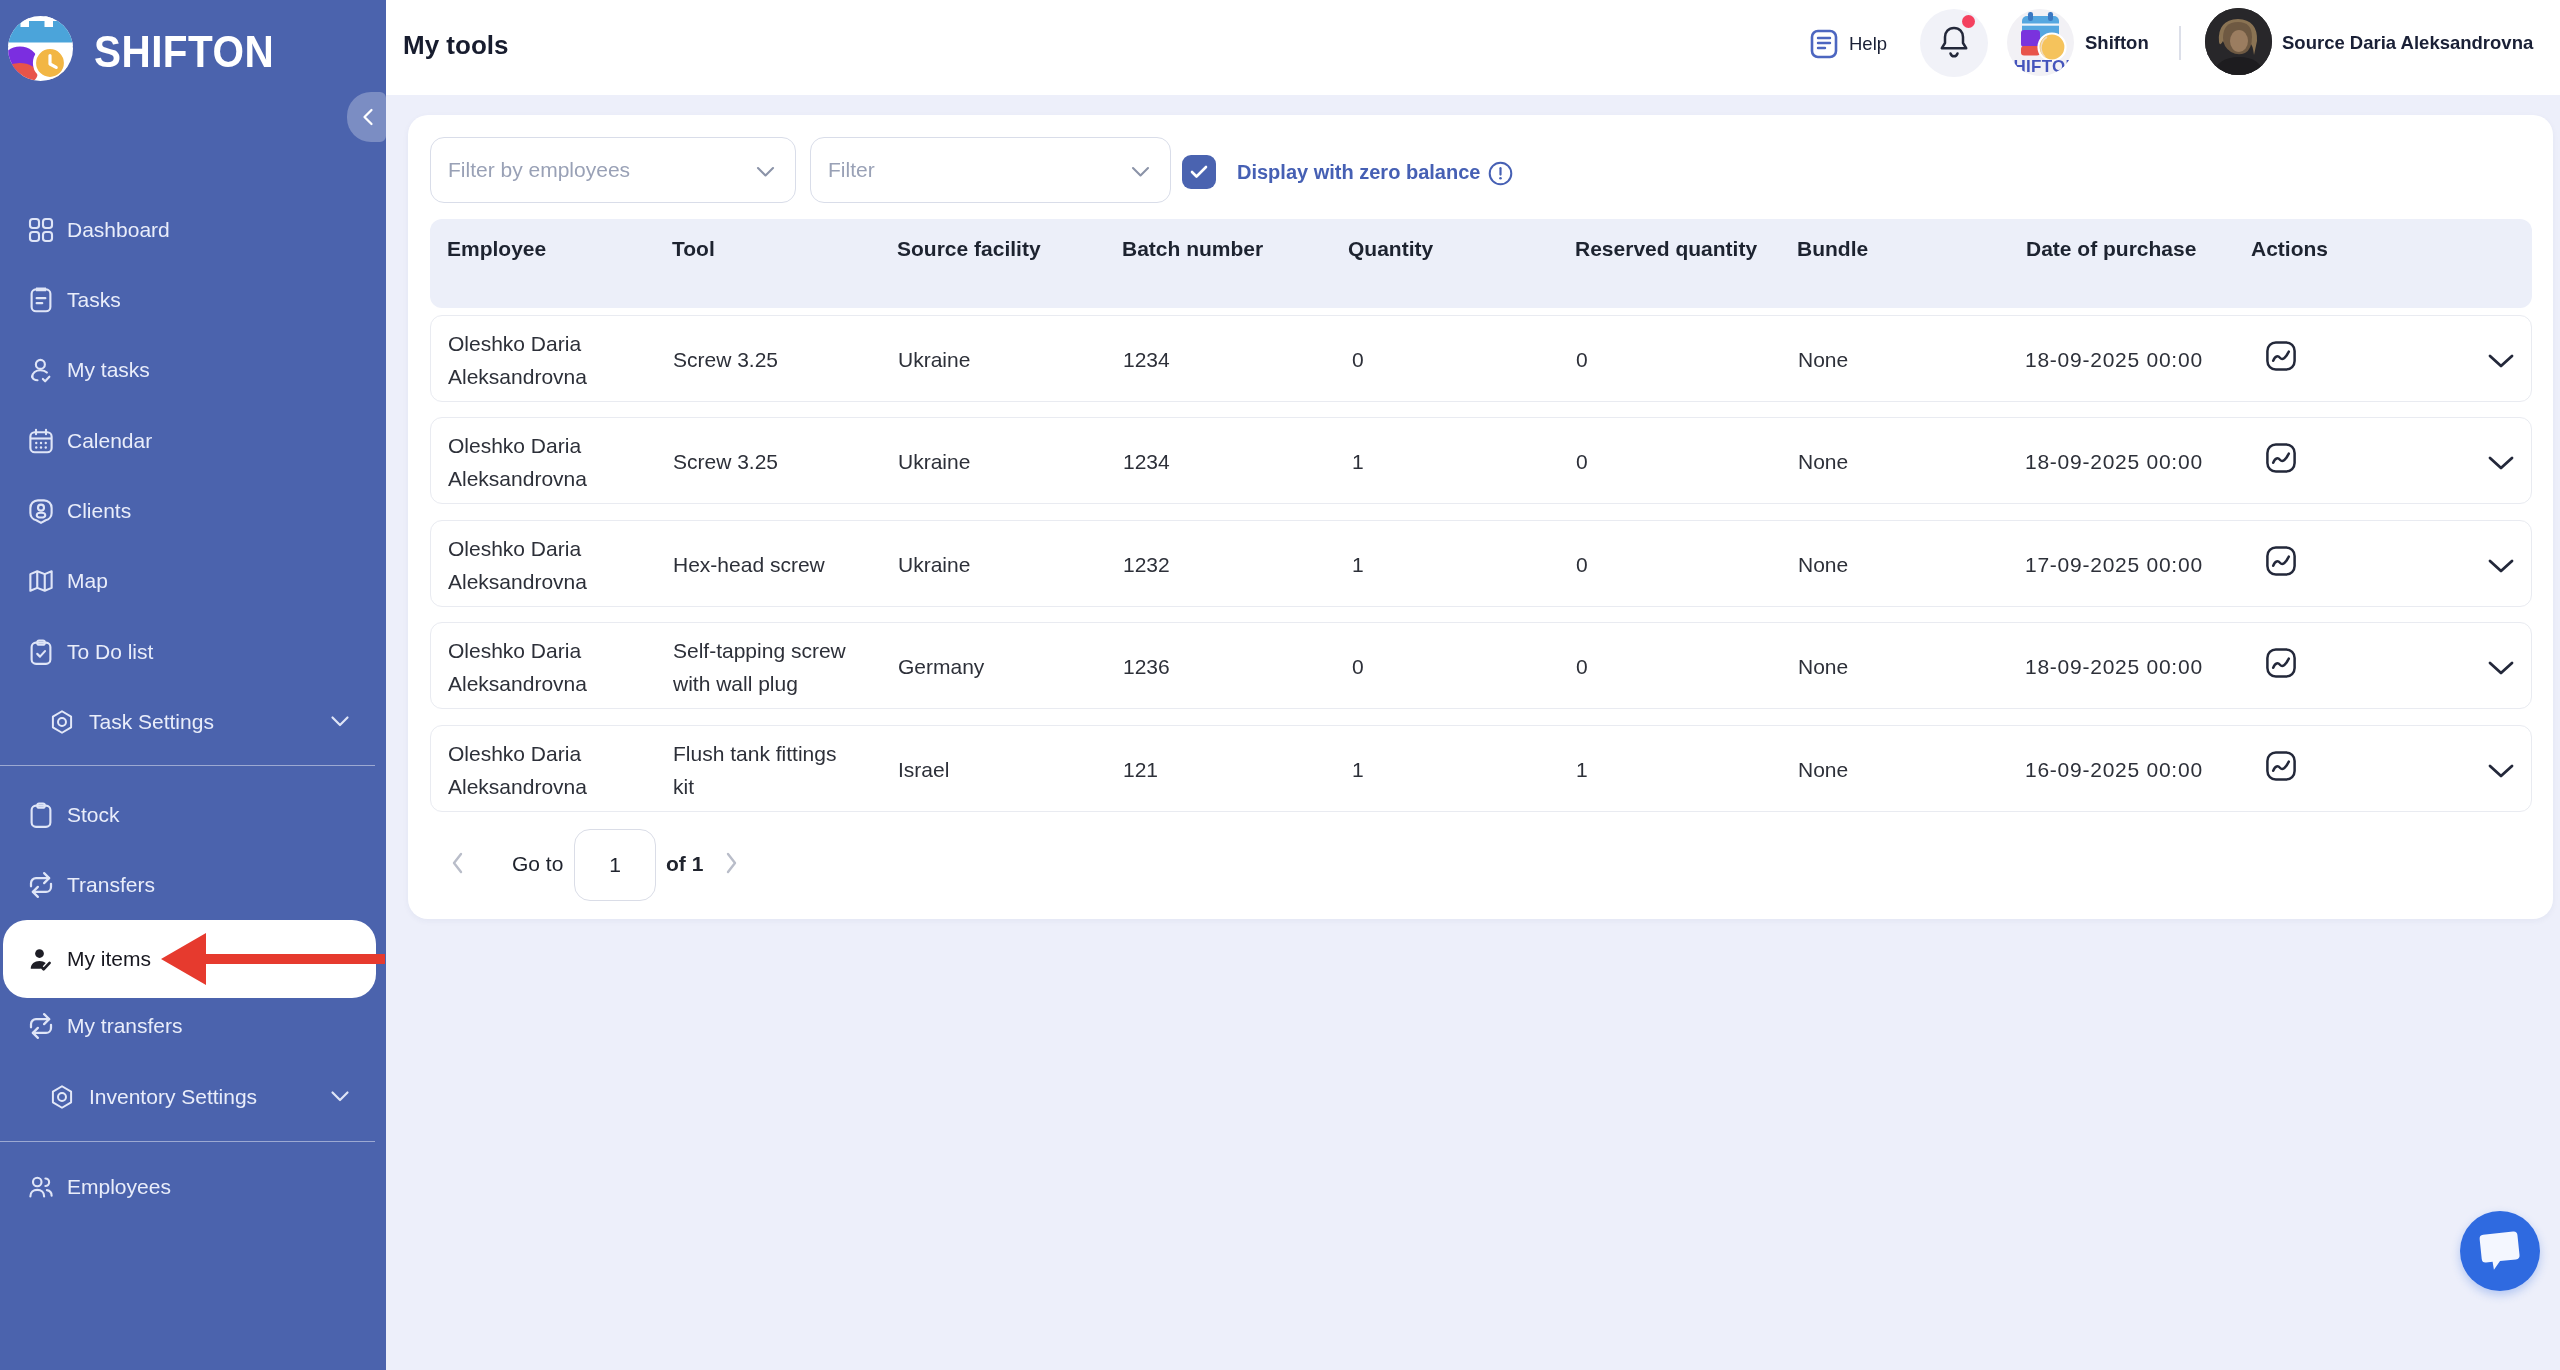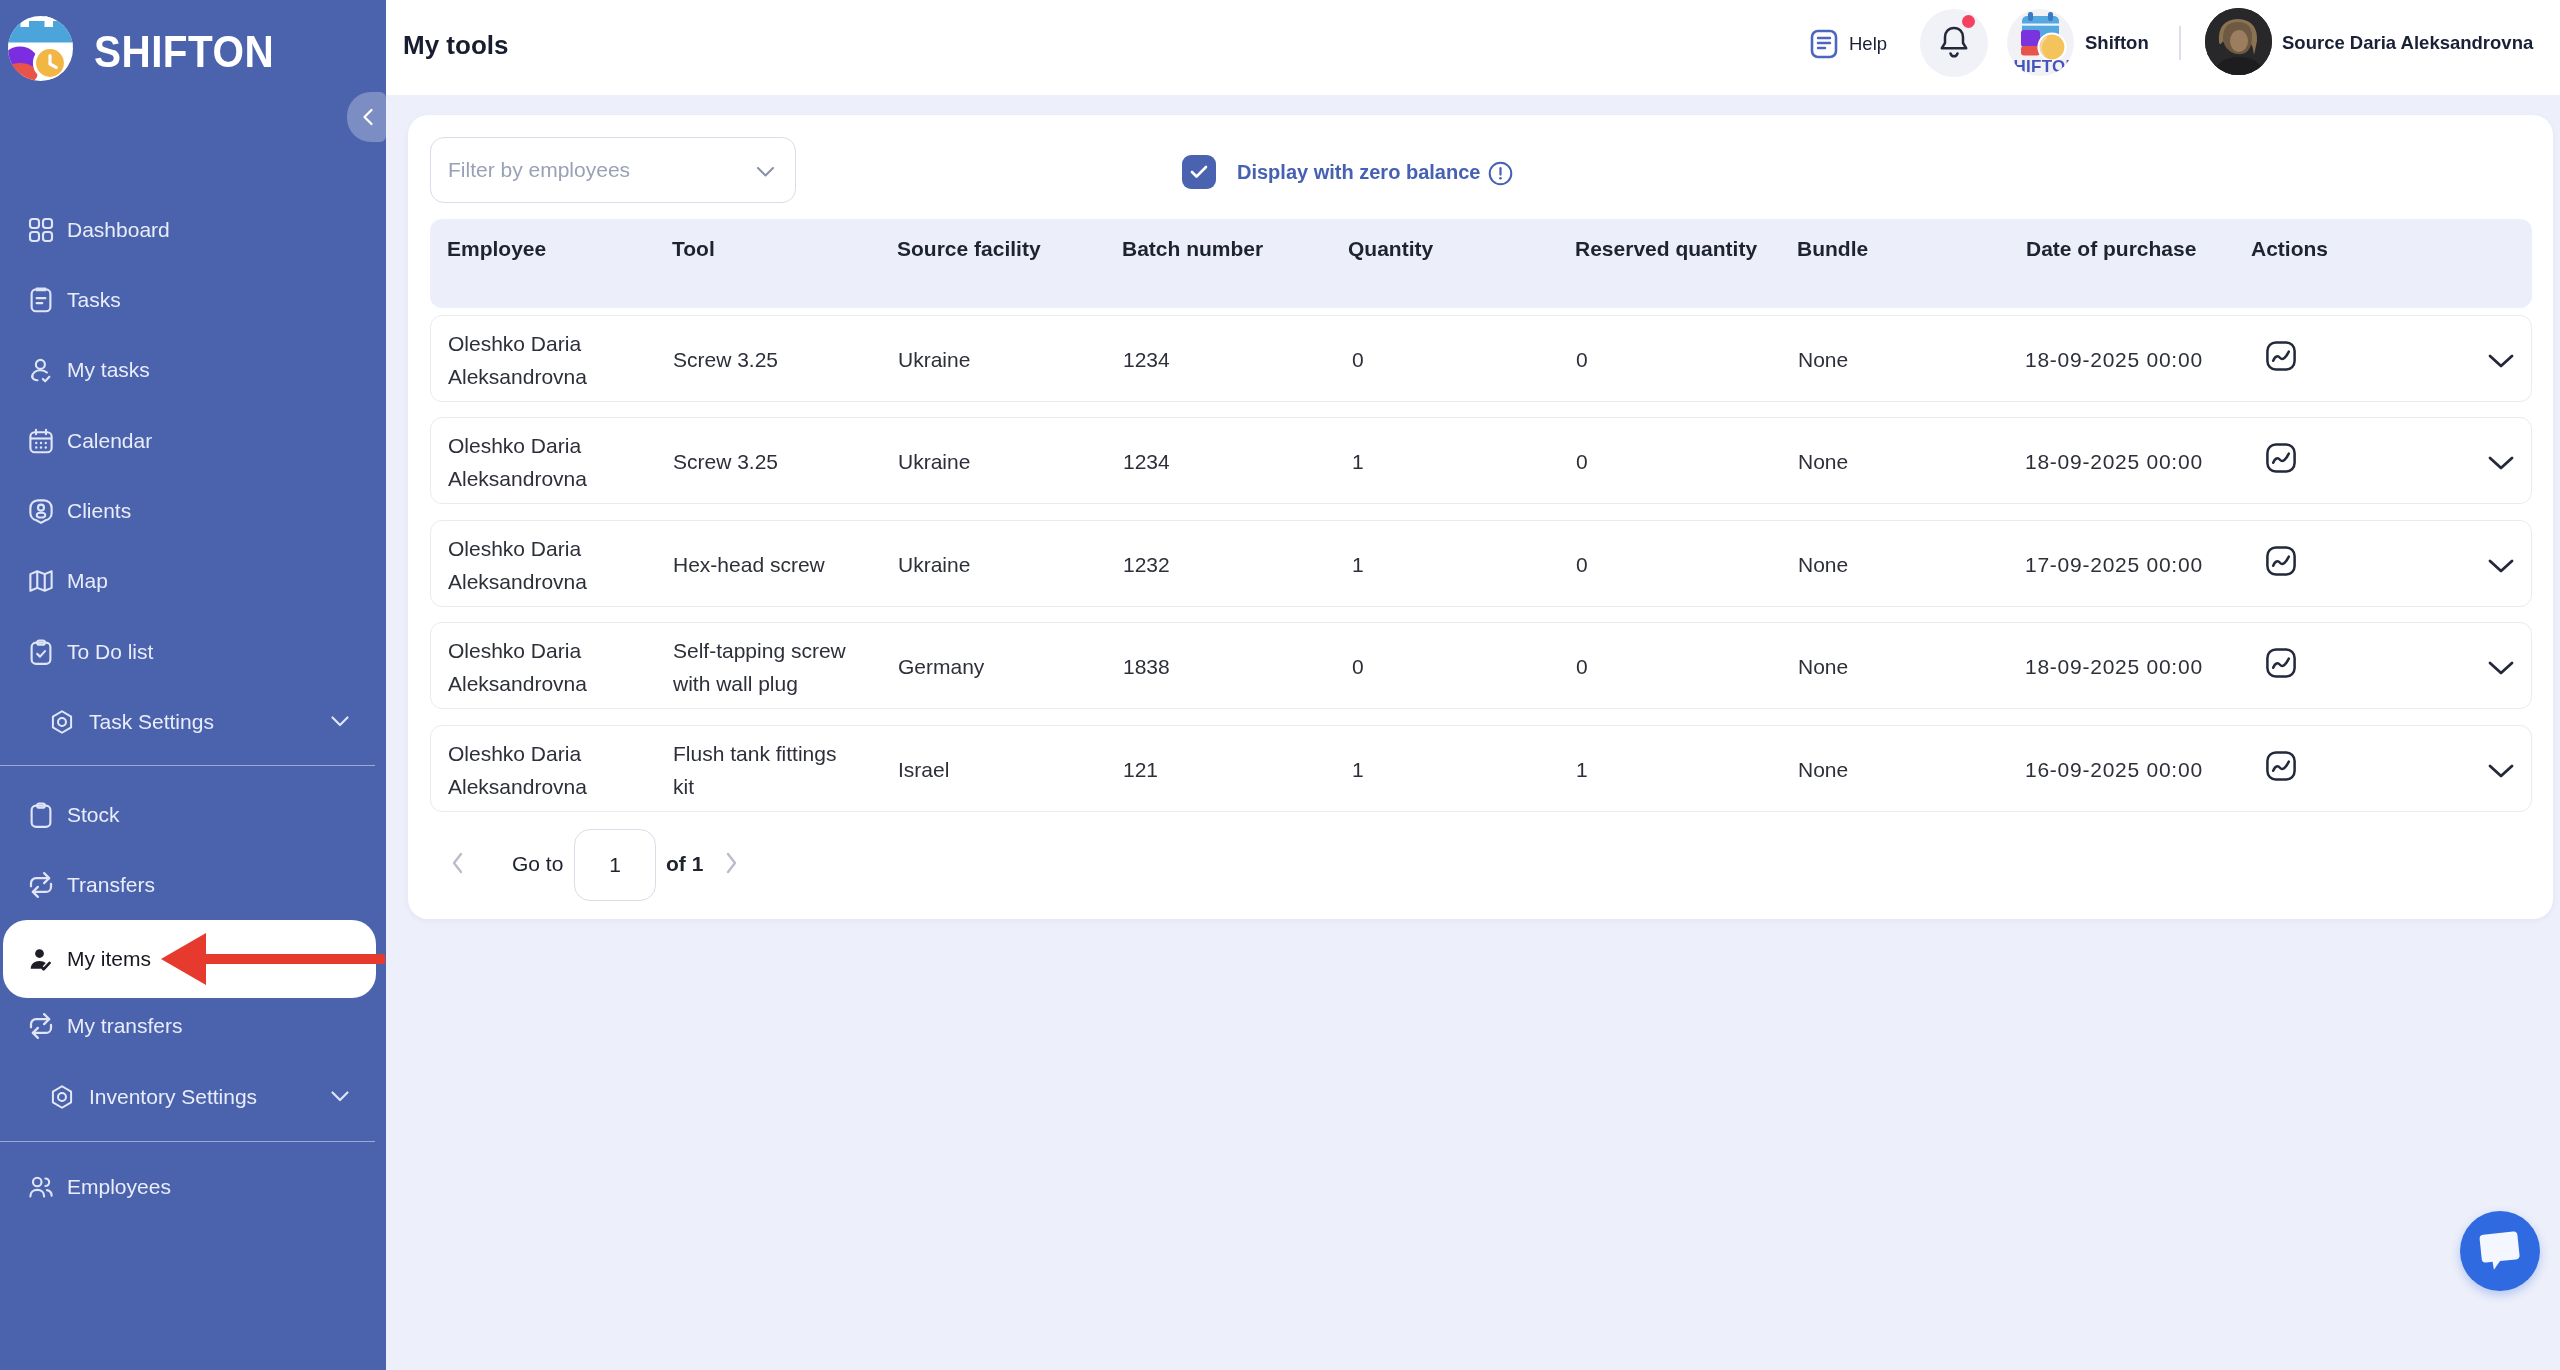--- a/index.html
+++ b/index.html
@@ -248,20 +248,26 @@
     <div class="tx">Employees</div>
   </div>
 </div>
 <div id="card">
   <div class="dd" style="left:22px; width:366px;">
       <div class="ph">Filter by employees</div>
     <svg class="abs" style="right:20px; top:28px;" width="19" height="12" viewBox="0 0 19 12">
         <path d="M2 2 L9.5 9.5 L17 2" fill="none" stroke="#8b93a8" stroke-width="2.1" stroke-linecap="round" stroke-linejoin="round"></path>
       </svg>
   </div>
+  <div class="dd" style="left:402px; width:361px;">
+      <div class="ph">Filter</div>
+    <svg class="abs" style="right:20px; top:28px;" width="19" height="12" viewBox="0 0 19 12">
+        <path d="M2 2 L9.5 9.5 L17 2" fill="none" stroke="#8b93a8" stroke-width="2.1" stroke-linecap="round" stroke-linejoin="round"></path>
+      </svg>
+  </div>
   <div class="abs" style="left:774px; top:40px; width:34px; height:34px; border-radius:9px; background:#4a63b0;">
     <svg class="abs" style="left:8px; top:10px;" width="18" height="14" viewBox="0 0 18 14">
         <path d="M2 7 L6.5 11.5 L16 2" fill="none" stroke="#ffffff" stroke-width="2.6" stroke-linecap="round" stroke-linejoin="round"></path>
       </svg>
   </div>
   <div class="abs" style="left:829px; top:46px; font-size:20px; color:#4660b4; font-weight:bold;">Display with zero balance</div>
   <svg class="abs" style="left:1080px; top:46px;" width="25" height="25" viewBox="0 0 25 25">
     <circle cx="12.5" cy="12.5" r="10.8" fill="none" stroke="#4660b4" stroke-width="2"></circle>
     <path d="M12.5 7.2 v6.4" stroke="#4660b4" stroke-width="2.2" stroke-linecap="round"></path>
     <circle cx="12.5" cy="17.3" r="1.3" fill="#4660b4"></circle>
@@ -328,21 +334,21 @@
       <path d="M7.2 19.8 C9.4 14.3, 12 14.6, 14.2 17 S19.5 17.3, 22.8 10.6" fill="none" stroke="#23283a" stroke-width="2.5" stroke-linecap="round"></path>
     </svg>
     <svg class="abs" style="left:2056px; top:37px;" width="28" height="16" viewBox="0 0 28 16">
         <path d="M3 3 L14 13 L25 3" fill="none" stroke="#23283a" stroke-width="2.8" stroke-linecap="round" stroke-linejoin="round"></path>
       </svg>
   </div>
   <div class="row" style="top:507px;">
     <div class="cell" style="left:17px; top:11px;">Oleshko Daria<br>Aleksandrovna</div>
     <div class="cell" style="left:242px; top:11px;">Self-tapping screw<br>with wall plug</div>
     <div class="cell cc" style="left:467px;">Germany</div>
-    <div class="cell cc" style="left:692px;">1838</div>
+    <div class="cell cc" style="left:692px;">1236</div>
     <div class="cell cc" style="left:921px;">0</div>
     <div class="cell cc" style="left:1145px;">0</div>
     <div class="cell cc" style="left:1367px;">None</div>
     <div class="cell cc" style="left:1594px; letter-spacing:0.75px;">18-09-2025 00:00</div>
     <svg class="abs act" style="left:1835px; top:25px;" width="30" height="30" viewBox="0 0 30 30">
       <rect x="1.4" y="1.4" width="27.2" height="27.2" rx="8.5" fill="none" stroke="#23283a" stroke-width="2.5"></rect>
       <path d="M7.2 19.8 C9.4 14.3, 12 14.6, 14.2 17 S19.5 17.3, 22.8 10.6" fill="none" stroke="#23283a" stroke-width="2.5" stroke-linecap="round"></path>
     </svg>
     <svg class="abs" style="left:2056px; top:37px;" width="28" height="16" viewBox="0 0 28 16">
         <path d="M3 3 L14 13 L25 3" fill="none" stroke="#23283a" stroke-width="2.8" stroke-linecap="round" stroke-linejoin="round"></path>

